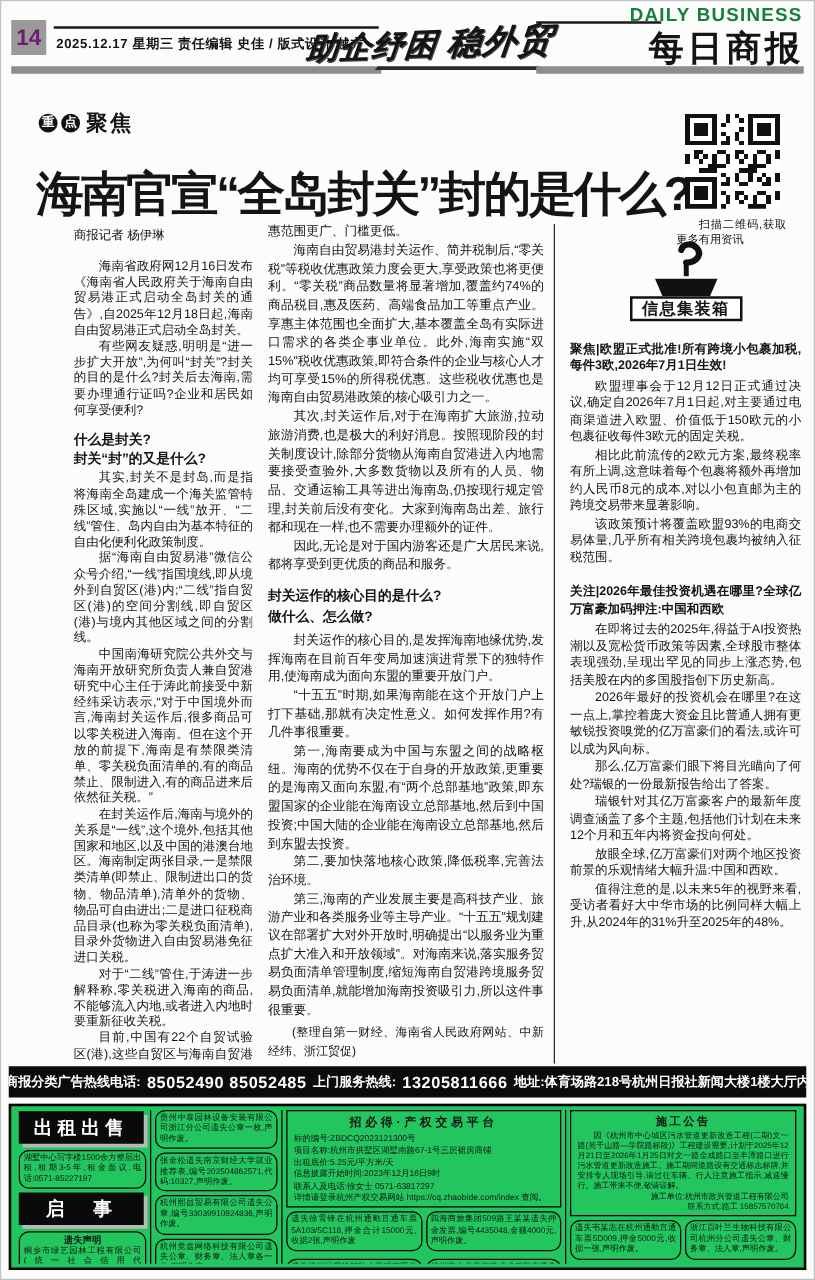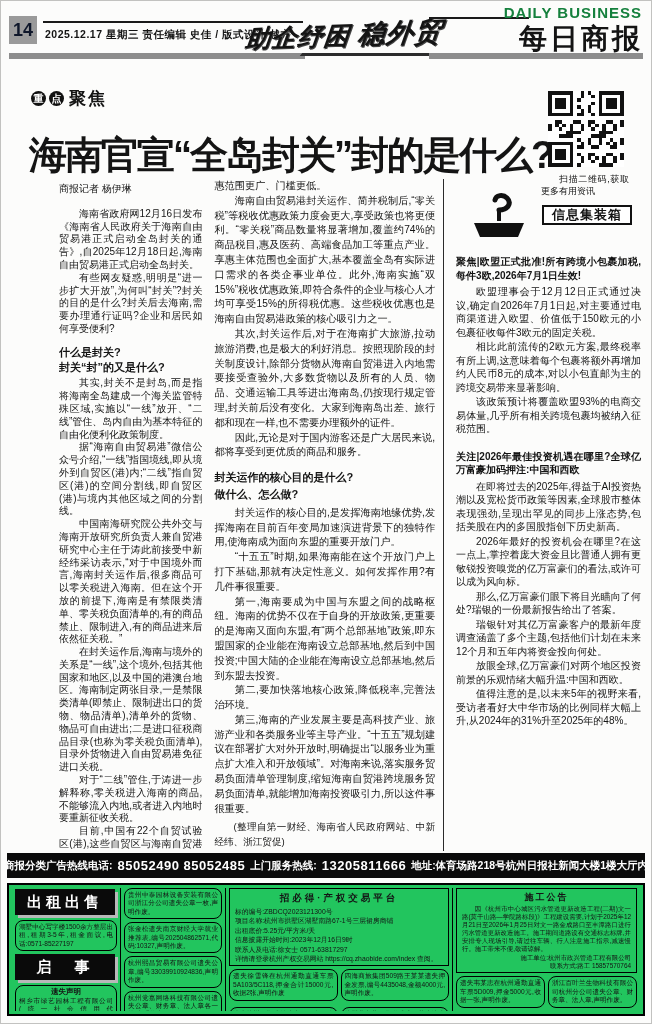--- a/index.html
+++ b/index.html
@@ -1,21 +1,21 @@
 <!DOCTYPE html>
 <html><head>
 <meta charset="utf-8">
 <style>
   html,body{margin:0;padding:0;background:#e8e8e6;}
   .page{position:relative;width:652px;height:1024px;margin:0 auto;background:#fcfcfb;
         font-family:"Liberation Sans",sans-serif;color:#141414;overflow:hidden;
         border:1px solid #c2c2c0;box-sizing:border-box;}
   
   .pagenum{position:absolute;left:8px;top:15px;width:28px;height:28px;background:#9a9a9a;
-           color:#0f172a;font-size:18px;font-weight:bold;line-height:28px;text-align:center;}
+           color:#701a75;font-size:18px;font-weight:bold;line-height:28px;text-align:center;}
   .rule-left{position:absolute;left:42px;top:20px;width:260px;height:2px;background:#1a1a1a;}
   .dateline{position:absolute;left:44px;top:27px;font-size:10.5px;font-weight:bold;letter-spacing:.5px;white-space:nowrap;}
   .bar-left{position:absolute;left:8px;top:52px;width:296px;height:6px;background:#8d8d8d;}
   .banner{position:absolute;left:238px;top:16px;width:210px;text-align:center;font-weight:900;
           font-size:25px;font-style:italic;letter-spacing:1px;transform:skewX(-8deg) rotate(-2deg);
           white-space:nowrap;text-shadow:1px 1px 0 #444;}
   .banner .b2{font-size:27px;}
   .banner-underline{position:absolute;left:300px;top:52px;width:130px;height:3px;background:#2c2c2c;transform:skewX(-40deg);}
   .rule-right{position:absolute;left:428px;top:16px;width:100px;height:2px;background:#1a1a1a;}
   .mast-en{position:absolute;right:9px;top:3px;font-size:15px;font-weight:bold;color:#15803d;letter-spacing:1px;}
@@ -36,21 +36,21 @@
   .col2{width:234px;font-size:10.2px;line-height:14.8px;overflow:hidden;}
   .p{margin:0;text-indent:2em;text-align:justify;}
   .p.cont{text-indent:0;}
   .by{margin:4px 0 12px;text-indent:0;}
   .h2{font-size:11px;font-weight:900;margin:10px 0 2px;text-align:left;}
   .h2 + .h2{margin-top:0;margin-bottom:4px;}
   .note{margin-top:4px;text-indent:2em;text-align:justify;font-size:9.6px;}
   .vrule{width:1px;background:#2a2a2a;margin-left:8px;}
   
   .sidebar{width:196px;padding:0 12px 0 12px;font-size:10px;line-height:13.5px;overflow:hidden;}
-  .crane{display:flex;flex-direction:row;align-items:center;margin:14px 0 16px;}
+  .crane{display:flex;flex-direction:column;align-items:center;margin:14px 0 16px;}
   .crane svg{display:block;}
   .crane-label{border:2px solid #111;font-weight:900;font-size:13px;letter-spacing:1px;
                padding:1px 8px;background:#fff;margin-top:-2px;}
   .sb-title{font-weight:900;text-align:justify;margin:0 0 3px;}
   .sb-item{margin-bottom:14px;}
   .sb-item .p{margin-bottom:1px;}
   
   .hotline{position:absolute;left:6px;right:6px;top:852px;height:25px;background:#0b0b0b;color:#fff;
            display:flex;align-items:center;justify-content:center;gap:5px;font-size:10.5px;
            font-weight:bold;white-space:nowrap;overflow:hidden;}

